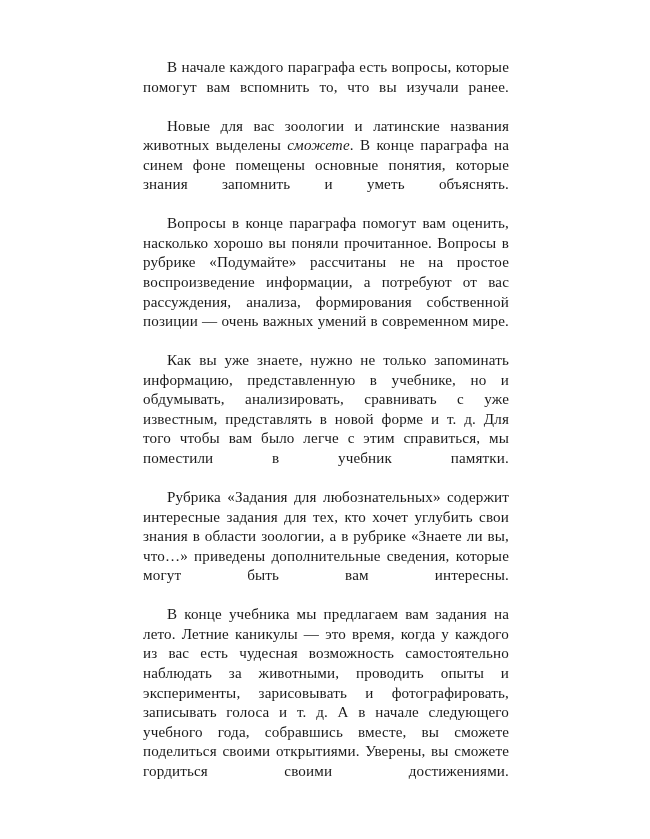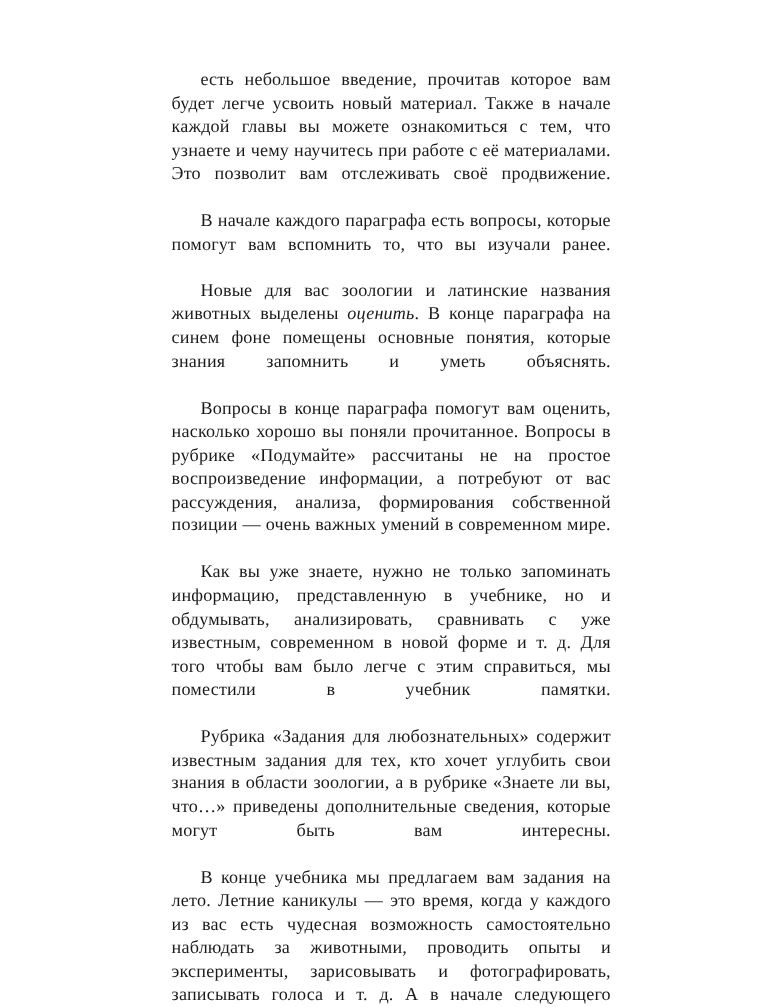--- a/index.html
+++ b/index.html
@@ -58,28 +58,27 @@
   em.italic {
     font-style: italic;
   }
 </style>
 </head>
 <body>
 
 <div class="page">
   <div class="text-column">
 
-    <p class="para">есть небольшое введение, прочитав которое вам будет легче усвоить новый материал. Также в начале каждой главы вы можете ознакомиться с тем, что узнаете и чему научитесь при работе с её материалами. Это позволит вам отслеживать своё продвижение.</p>
 
     <p class="para">В начале каждого параграфа есть вопросы, которые помогут вам вспомнить то, что вы изучали ранее.</p>
 
-    <p class="para"><span>Новые для вас зоологии и латинские названия животных выделены </span><em class="italic">оценить</em><span>. В конце параграфа на синем фоне помещены основные понятия, которые знания запомнить и уметь объяснять.</span></p>
+    <p class="para"><span>Новые для вас зоологии и латинские названия животных выделены </span><em class="italic">сможете</em><span>. В конце параграфа на синем фоне помещены основные понятия, которые знания запомнить и уметь объяснять.</span></p>
 
     <p class="para">Вопросы в конце параграфа помогут вам оценить, насколько хорошо вы поняли прочитанное. Вопросы в рубрике «Подумайте» рассчитаны не на простое воспроизведение информации, а потребуют от вас рассуждения, анализа, формирования собственной позиции — очень важных умений в современном мире.</p>
 
-    <p class="para">Как вы уже знаете, нужно не только запоминать информацию, представленную в учебнике, но и обдумывать, анализировать, сравнивать с уже известным, современном в новой форме и т. д. Для того чтобы вам было легче с этим справиться, мы поместили в учебник памятки.</p>
+    <p class="para">Как вы уже знаете, нужно не только запоминать информацию, представленную в учебнике, но и обдумывать, анализировать, сравнивать с уже известным, представлять в новой форме и т. д. Для того чтобы вам было легче с этим справиться, мы поместили в учебник памятки.</p>
 
-    <p class="para">Рубрика «Задания для любознательных» содержит известным задания для тех, кто хочет углубить свои знания в области зоологии, а в рубрике «Знаете ли вы, что…» приведены дополнительные сведения, которые могут быть вам интересны.</p>
+    <p class="para">Рубрика «Задания для любознательных» содержит интересные задания для тех, кто хочет углубить свои знания в области зоологии, а в рубрике «Знаете ли вы, что…» приведены дополнительные сведения, которые могут быть вам интересны.</p>
 
     <p class="para">В конце учебника мы предлагаем вам задания на лето. Летние каникулы — это время, когда у каждого из вас есть чудесная возможность самостоятельно наблюдать за животными, проводить опыты и эксперименты, зарисовывать и фотографировать, записывать голоса и т. д. А в начале следующего учебного года, собравшись вместе, вы сможете поделиться своими открытиями. Уверены, вы сможете гордиться своими достижениями.</p>
 
   </div>
 </div>
 
 </body></html>

